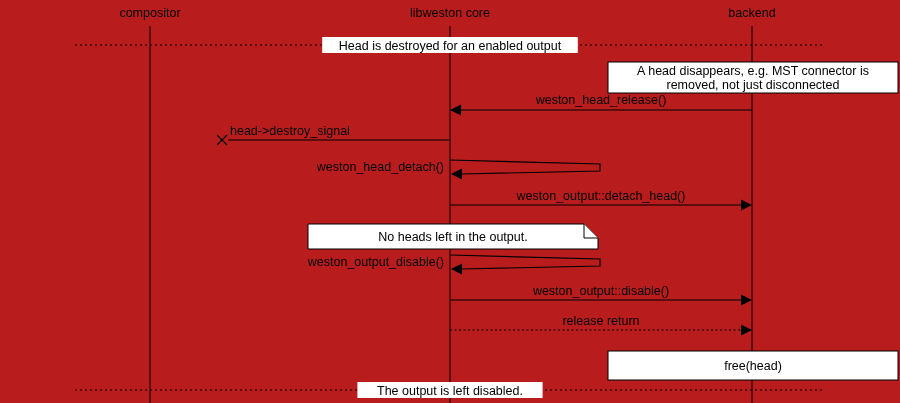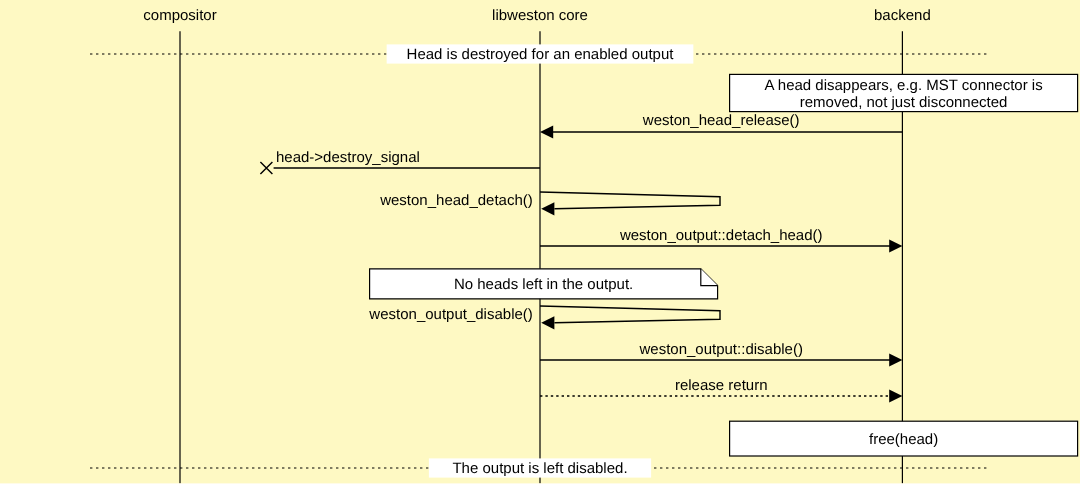--- a/index.html
+++ b/index.html
@@ -9,21 +9,21 @@
   }
   body {
     font-family: "Liberation Sans", sans-serif;
     color: #000000;
   }
   #diagram-root {
     position: relative;
     width: 900px;
     height: 403px;
     overflow: hidden;
-    background: #fef9c3;
+    background: #b91c1c;
   }
   #seq-svg {
     position: absolute;
     left: 0;
     top: 0;
     width: 900px;
     height: 403px;
   }
   .lifeline-title {
     font-size: 12.5px;

